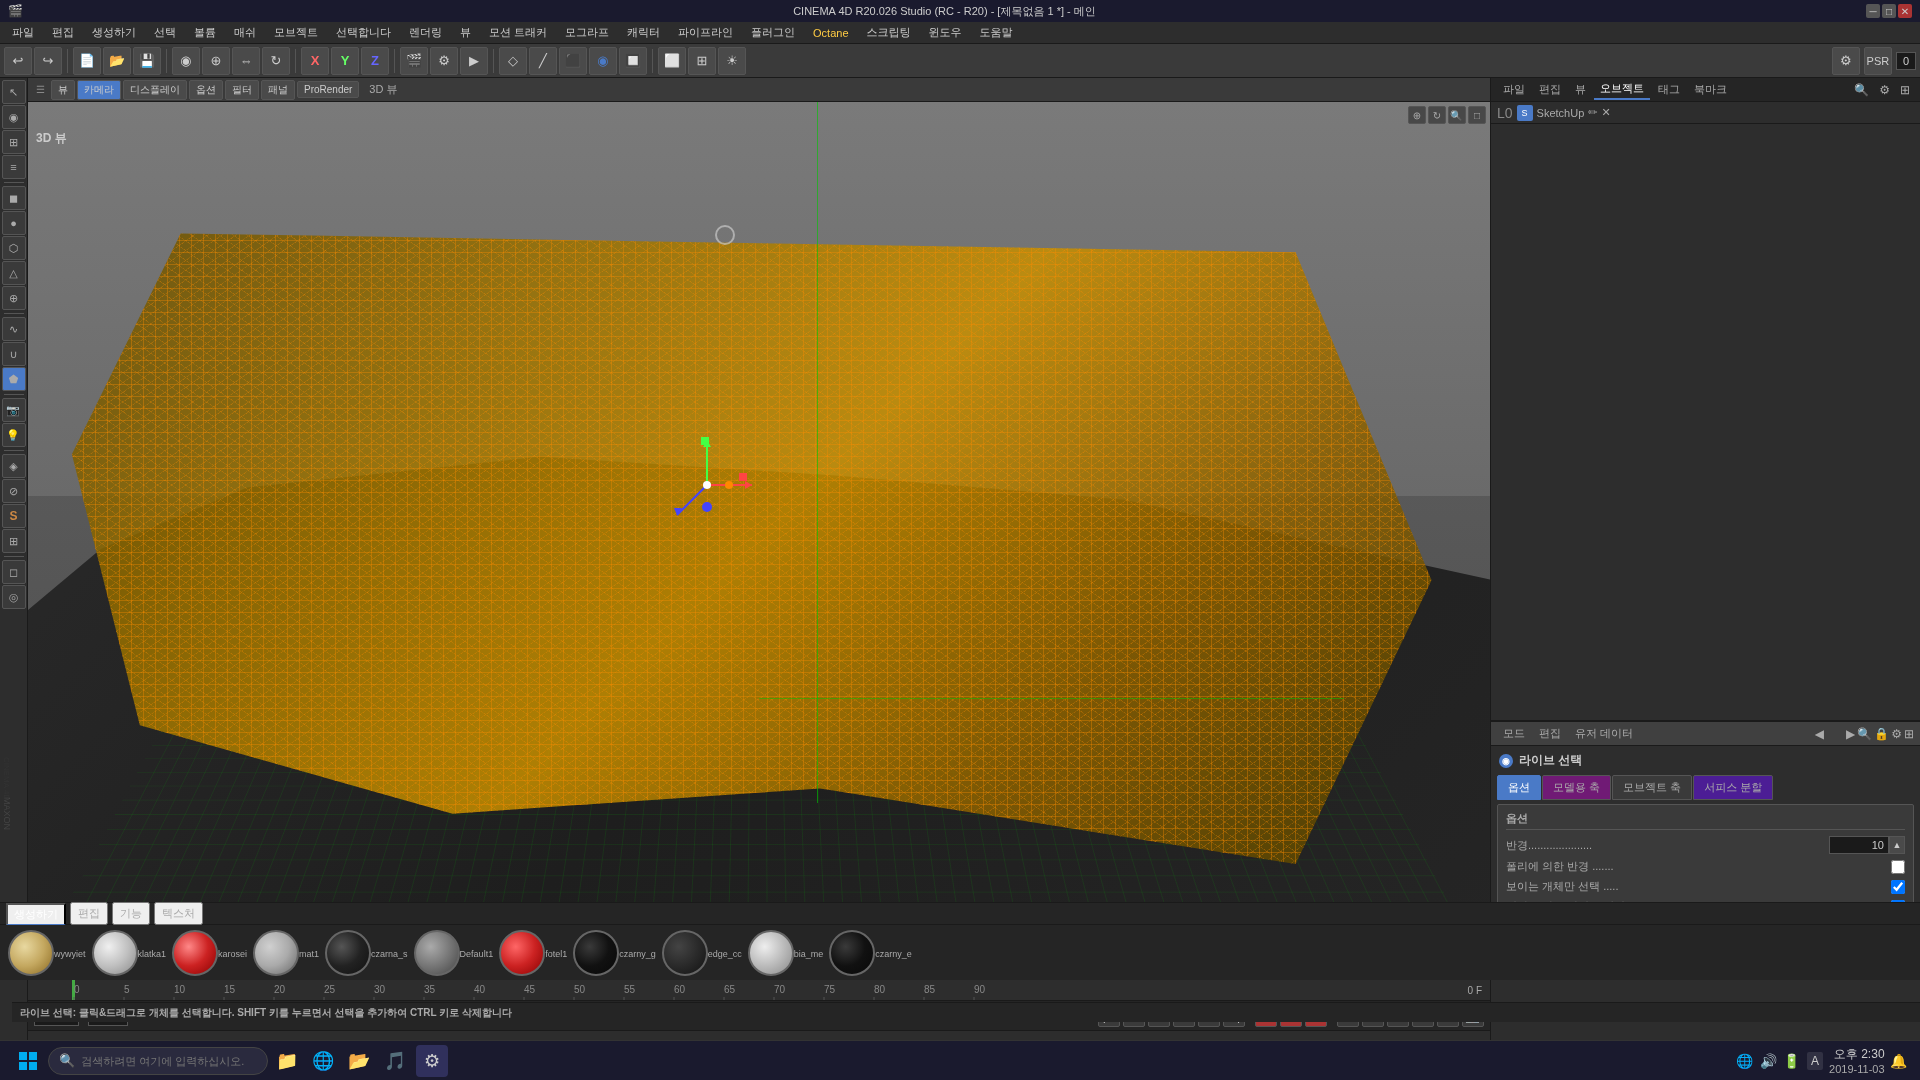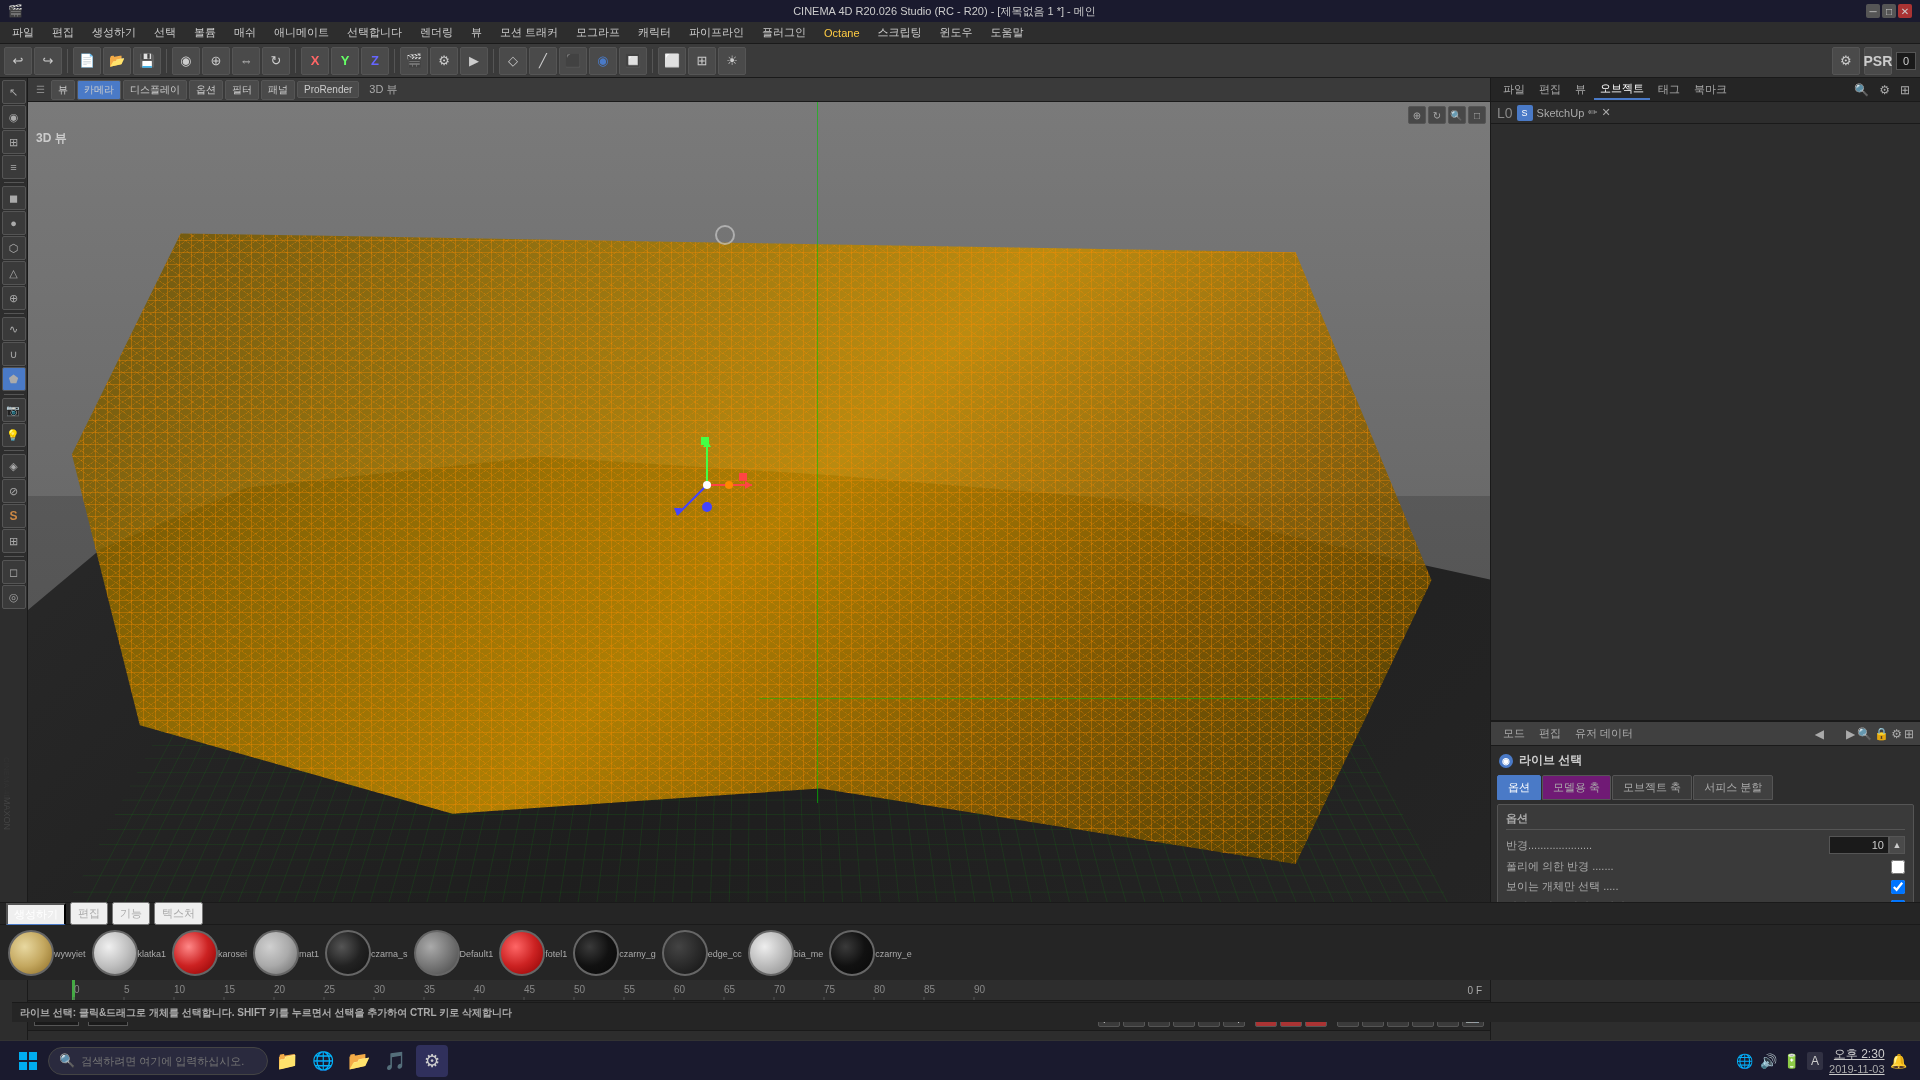--- a/index.html
+++ b/index.html
@@ -212,21 +212,21 @@
   </div>
 </div>
 
 <div id="menubar">
   <span class="menu-item">파일</span>
   <span class="menu-item">편집</span>
   <span class="menu-item">생성하기</span>
   <span class="menu-item">선택</span>
   <span class="menu-item">볼륨</span>
   <span class="menu-item">매쉬</span>
-  <span class="menu-item">애니메이트</span>
+  <span class="menu-item">모브젝트</span>
   <span class="menu-item">선택합니다</span>
   <span class="menu-item">렌더링</span>
   <span class="menu-item">뷰</span>
   <span class="menu-item">모션 트래커</span>
   <span class="menu-item">모그라프</span>
   <span class="menu-item">캐릭터</span>
   <span class="menu-item">파이프라인</span>
   <span class="menu-item">플러그인</span>
   <span class="menu-item" style="color:#ffcc44;">Octane</span>
   <span class="menu-item">스크립팅</span>
@@ -259,21 +259,21 @@
   <button class="toolbar-btn">╱</button>
   <button class="toolbar-btn">⬛</button>
   <button class="toolbar-btn" style="color:#4a7ac7;">◉</button>
   <button class="toolbar-btn">🔲</button>
   <div class="toolbar-separator"></div>
   <button class="toolbar-btn">⬜</button>
   <button class="toolbar-btn">⊞</button>
   <button class="toolbar-btn">☀</button>
   <div style="margin-left:auto;display:flex;align-items:center;gap:4px;">
     <button class="toolbar-btn">⚙</button>
-    <button class="toolbar-btn" style="font-size:14px;font-weight:bold;">PSR</button>
+    <button class="toolbar-btn" style="font-size:11px;font-weight:normal;">PSR</button>
     <div style="background:#1a1a1a;border:1px solid #555;padding:2px 6px;font-size:11px;color:#ccc;">0</div>
   </div>
 </div>
 
 <div style="display:flex;width:100%;height:calc(1080px - 22px - 22px - 34px);">
 
   <div id="left-panel">
     <button class="left-btn">↖</button>
     <button class="left-btn">◉</button>
     <button class="left-btn">⊞</button>
@@ -629,21 +629,21 @@
 
       <div style="padding:6px 8px;font-size:12px;font-weight:bold;color:#ccc;display:flex;align-items:center;gap:6px;">
         <div style="width:14px;height:14px;background:#4a7ac7;border-radius:50%;display:flex;align-items:center;justify-content:center;font-size:9px;color:#fff;">◉</div>
         <span>라이브 선택</span>
       </div>
 
       <div style="display:flex;gap:1px;padding:0 6px;margin-bottom:4px;">
         <button style="padding:4px 10px;font-size:11px;cursor:pointer;color:#fff;background:#4a7ac7;border:1px solid #4a7ac7;border-radius:2px 2px 0 0;">옵션</button>
         <button style="padding:4px 10px;font-size:11px;cursor:pointer;color:#aaa;background:#701a75;border:1px solid #555;border-radius:2px 2px 0 0;">모델용 축</button>
         <button style="padding:4px 10px;font-size:11px;cursor:pointer;color:#aaa;background:#3a3a3a;border:1px solid #555;border-radius:2px 2px 0 0;">모브젝트 축</button>
-        <button style="padding:4px 10px;font-size:11px;cursor:pointer;color:#aaa;background:#404040;border:1px solid #555;border-radius:2px 2px 0 0;">서피스 분할</button>
+        <button style="padding:4px 10px;font-size:11px;cursor:pointer;color:#aaa;background:#4c1d95;border:1px solid #555;border-radius:2px 2px 0 0;">서피스 분할</button>
       </div>
 
       <div style="background:#3a3a3a;margin:0 6px;border:1px solid #555;border-radius:2px;padding:6px 8px;">
         <div style="font-size:11px;color:#aaa;font-weight:bold;margin-bottom:6px;border-bottom:1px solid #555;padding-bottom:3px;">옵션</div>
 
         <div class="props-row" style="display:flex;align-items:center;margin-bottom:5px;">
           <span class="props-label" style="flex:1;color:#aaa;font-size:11px;">반경.....................</span>
           <input class="props-input" value="10" style="width: 60px; height: 18px; background: rgb(26, 26, 26); border: 1px solid rgb(85, 85, 85); color: rgb(204, 204, 204); font-size: 11px; padding: 0px 4px; text-align: right;">
           <button style="width:16px;height:18px;background:#4a4a4a;border:1px solid #555;color:#ccc;font-size:9px;cursor:pointer;display:flex;align-items:center;justify-content:center;">▲</button>
         </div>
@@ -703,19 +703,19 @@
     <div class="taskbar-icon" style="width:32px;height:32px;background:rgba(100,100,200,0.3);border-radius:4px;font-size:18px;display:flex;align-items:center;justify-content:center;cursor:pointer;">⚙</div>
   </div>
 
   <div id="taskbar-right" style="display:flex;align-items:center;gap:6px;">
 
     <span style="font-size:14px;color:#ccc;cursor:pointer;">🌐</span>
     <span style="font-size:14px;color:#ccc;cursor:pointer;">🔊</span>
     <span style="font-size:14px;color:#ccc;cursor:pointer;">🔋</span>
     <span style="font-size:12px;color:#ccc;cursor:pointer;padding:2px 4px;background:rgba(255,255,255,0.1);border-radius:2px;">A</span>
 
-    <div class="clock" style="text-align:right;text-decoration:underline;">
+    <div class="clock" style="text-align:right;">
       <div style="font-size:12px;color:#ccc;">오후 2:30</div>
       <div style="font-size:11px;color:#aaa;">2019-11-03</div>
     </div>
     <span style="font-size:14px;color:#ccc;cursor:pointer;">🔔</span>
   </div>
 </div>
 
 </body></html>

